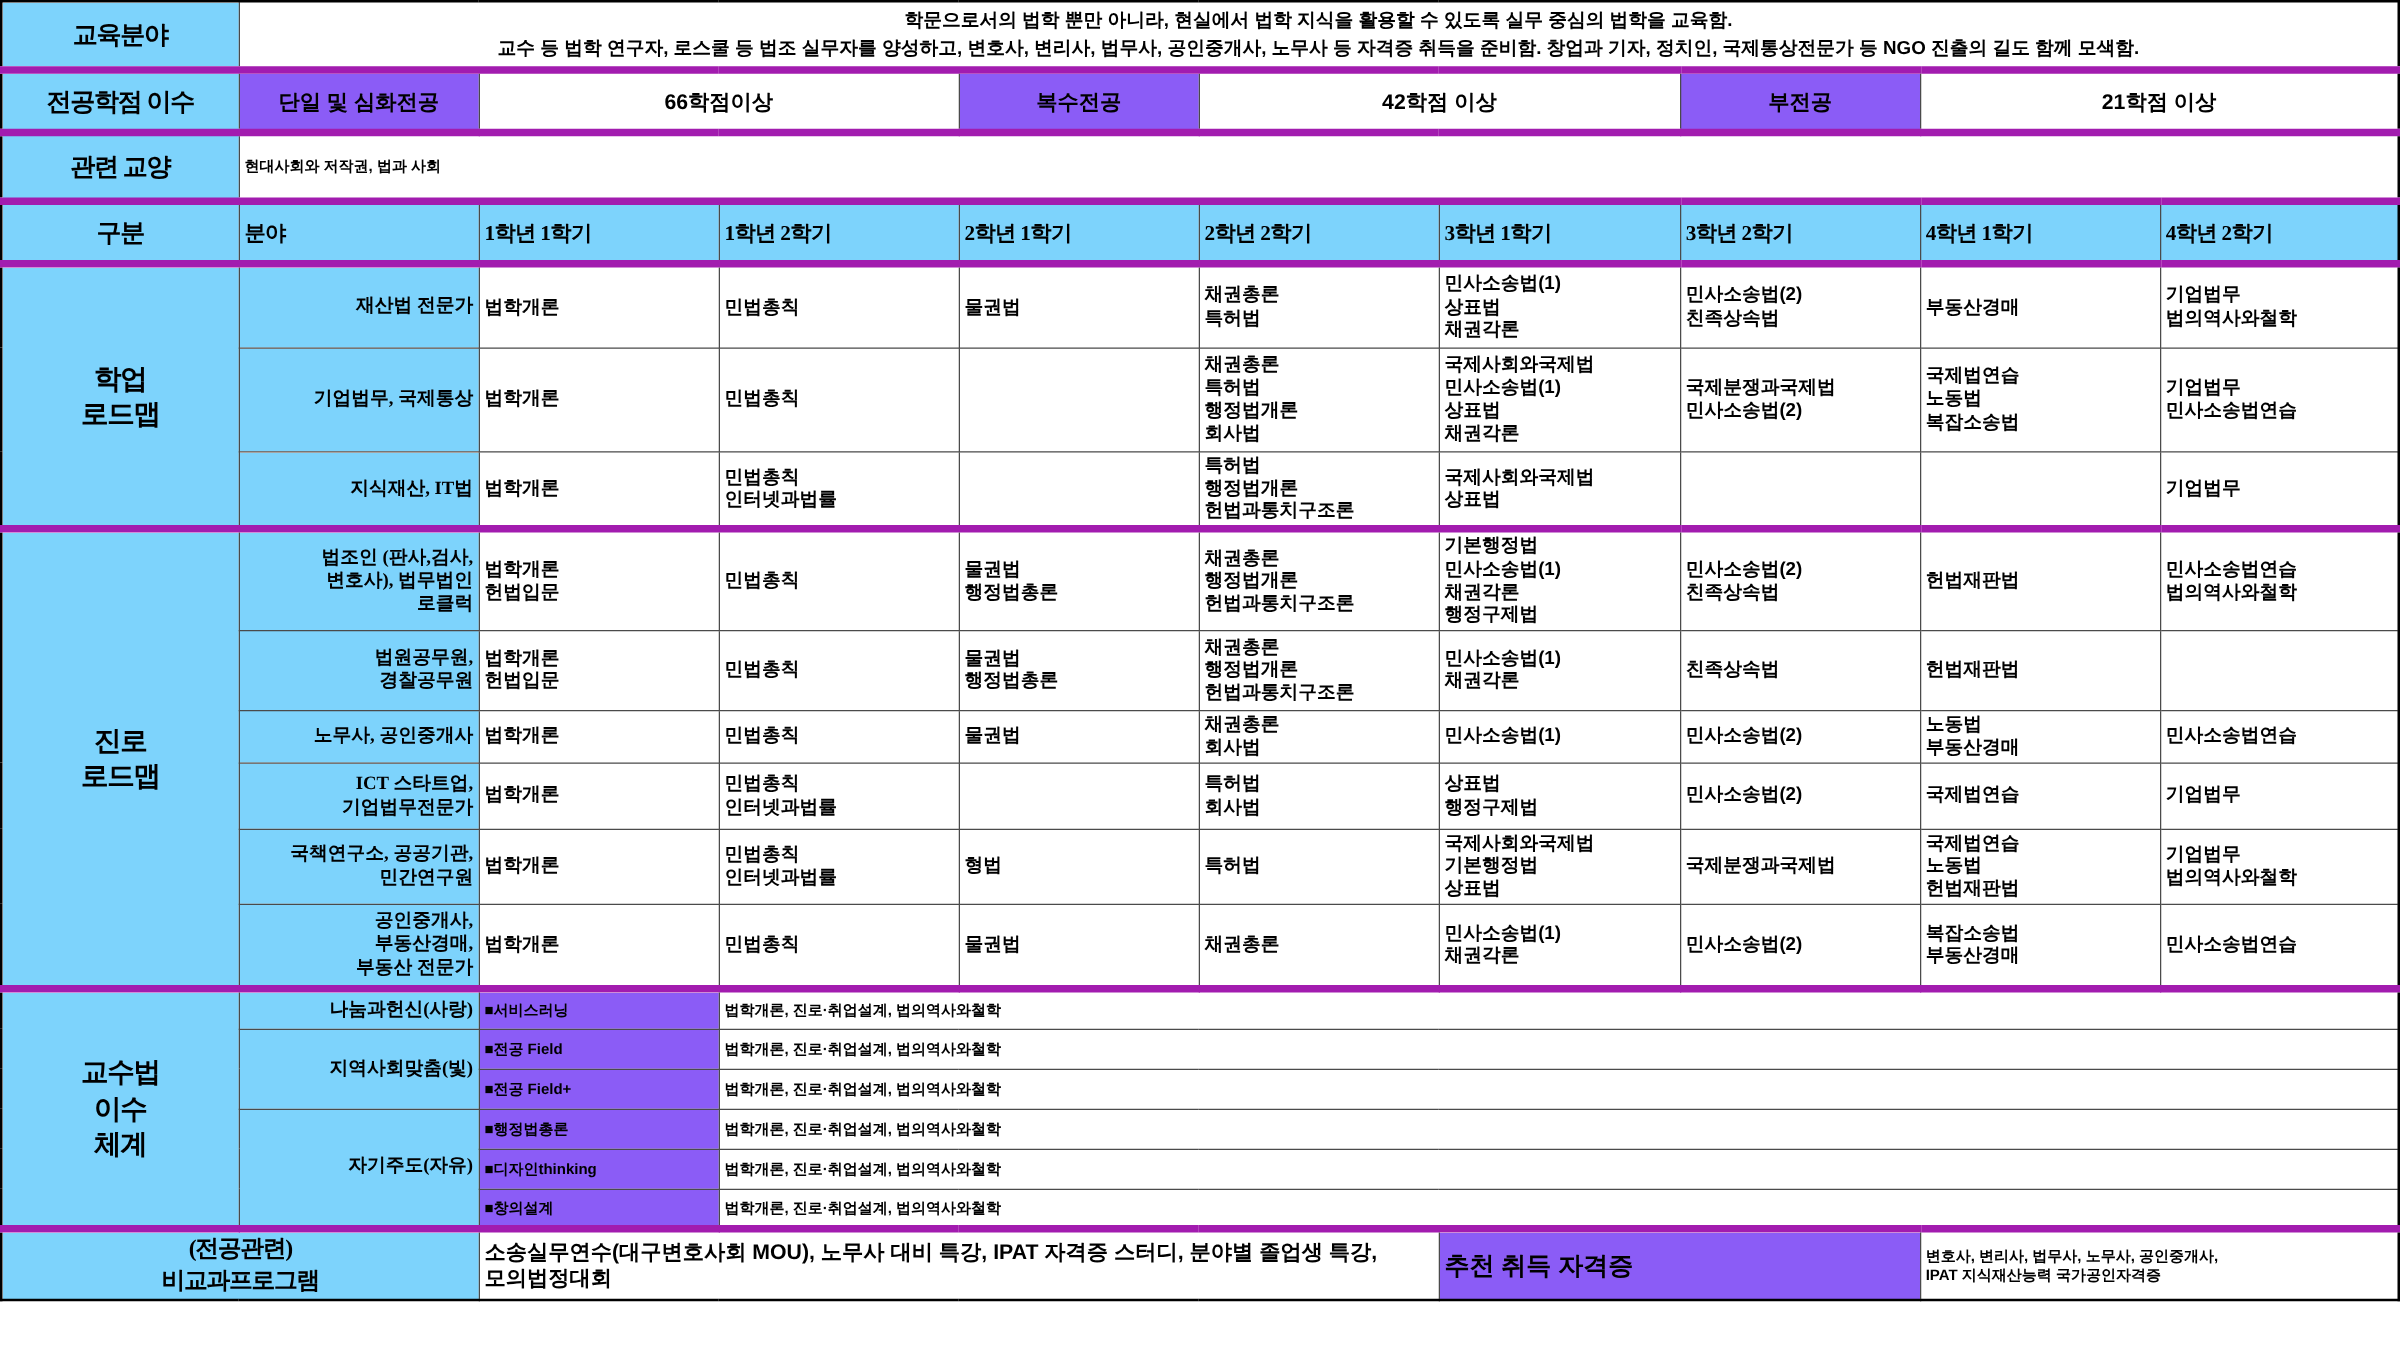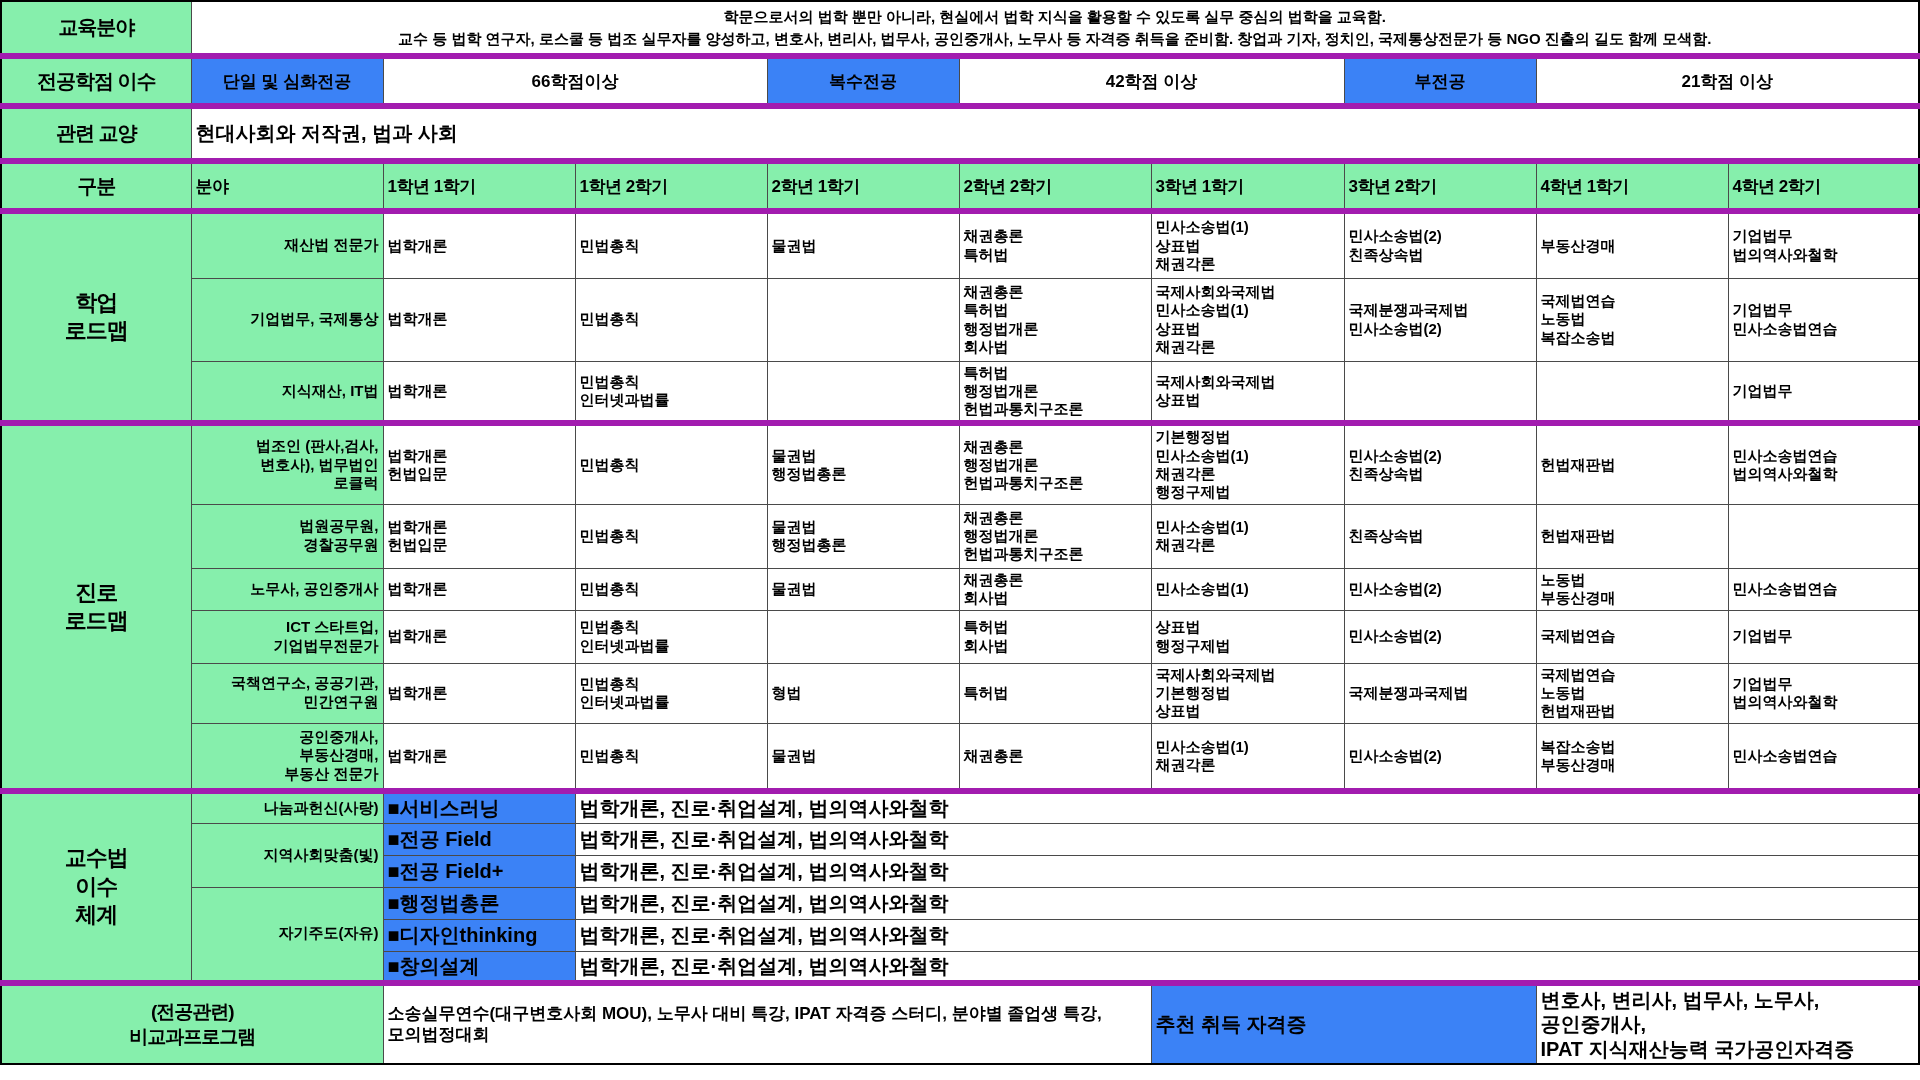--- a/index.html
+++ b/index.html
@@ -1,32 +1,32 @@
 <!DOCTYPE html>
 <html><head>
 <meta charset="utf-8">
 <style>
   html,body{margin:0;padding:0;width:1920px;height:1080px;overflow:hidden;background:#fff;}
   body{font-family:"Liberation Sans","DejaVu Sans",sans-serif;color:#000;}
   .page{width:1920px;height:1080px;}
   h1.title{margin:0;padding:8px 0 9px 6px;font-size:31px;line-height:36px;font-weight:bold;letter-spacing:-1px;}
   table.fw{border-collapse:collapse;table-layout:fixed;width:1920px;border:2px solid #000;}
   .fw th,.fw td{border:1px solid #4a4a4a;padding:2px 4px;vertical-align:middle;font-weight:bold;overflow:hidden;word-break:keep-all;}
-  .fw th{background:#86efac;}
+  .fw th{background:#7dd3fc;font-family:Liberation Serif, serif;}
   tr.sep > th, tr.sep > td{border-top:6px solid #a21caf;}
-  .gray{background:#3b82f6;}
+  .gray{background:#8b5cf6;}
   .cen{text-align:center;}
   .lbl{text-align:center;font-size:20px;letter-spacing:-1px;}
   .sect{font-size:22px;line-height:1.3;white-space:pre-line;}
   .fld{font-size:15px;line-height:1.25;white-space:pre-line;text-align:right;}
   .hdr{font-size:17px;text-align:left;letter-spacing:-0.5px;}
   .course{font-size:15px;line-height:1.22;text-align:left;white-space:pre-line;padding:3px 4px 3px 6px;}
   .edu{font-size:15px;line-height:1.45;text-align:center;white-space:pre-line;padding-left:6px;}
   .vtop{vertical-align:top;padding-top:5px;}
-  .f16{font-size:20px;}
+  .f16{font-size:12px;}
   .f17{font-size:17px;}
   .f19{font-size:19px;line-height:1.3;white-space:pre-line;}
   .f20{font-size:20px;}
   .left{text-align:left;padding-left:8px;}
 </style>
 </head>
 <body>
 
 <div class="page">
   <table class="fw">

